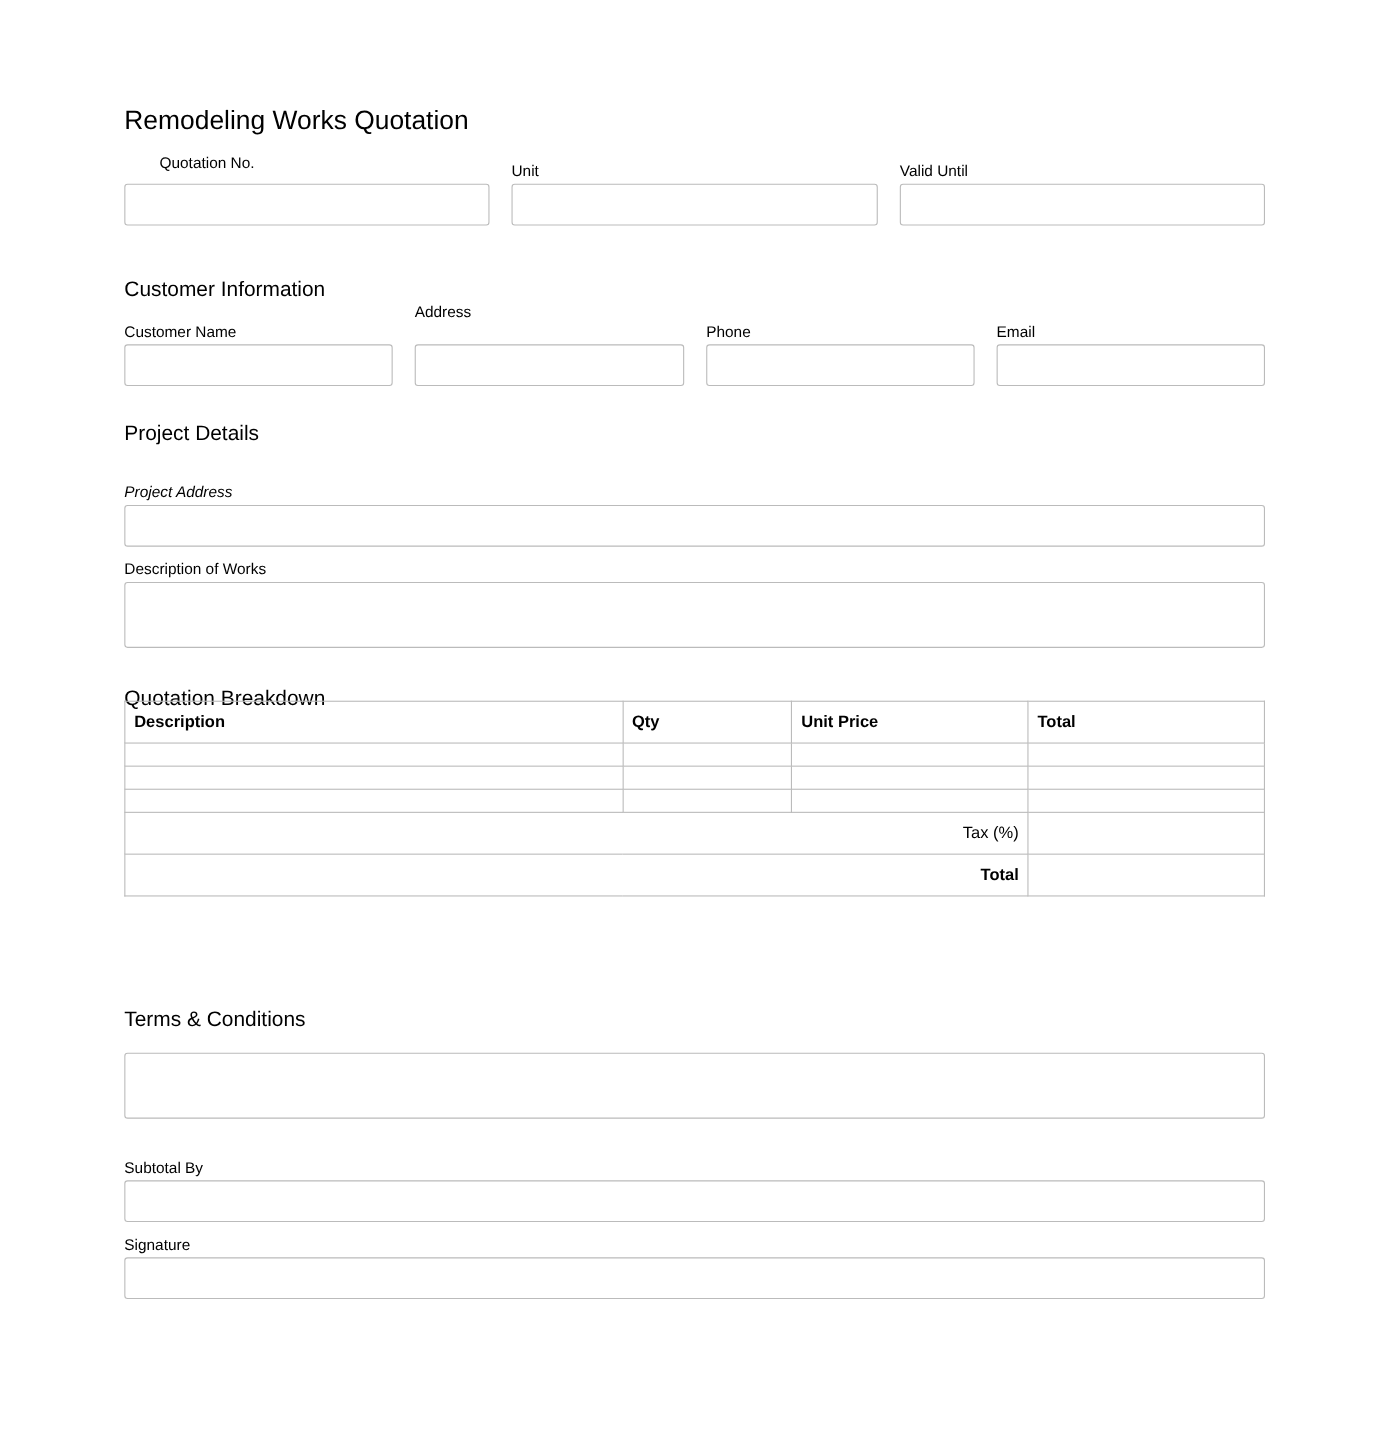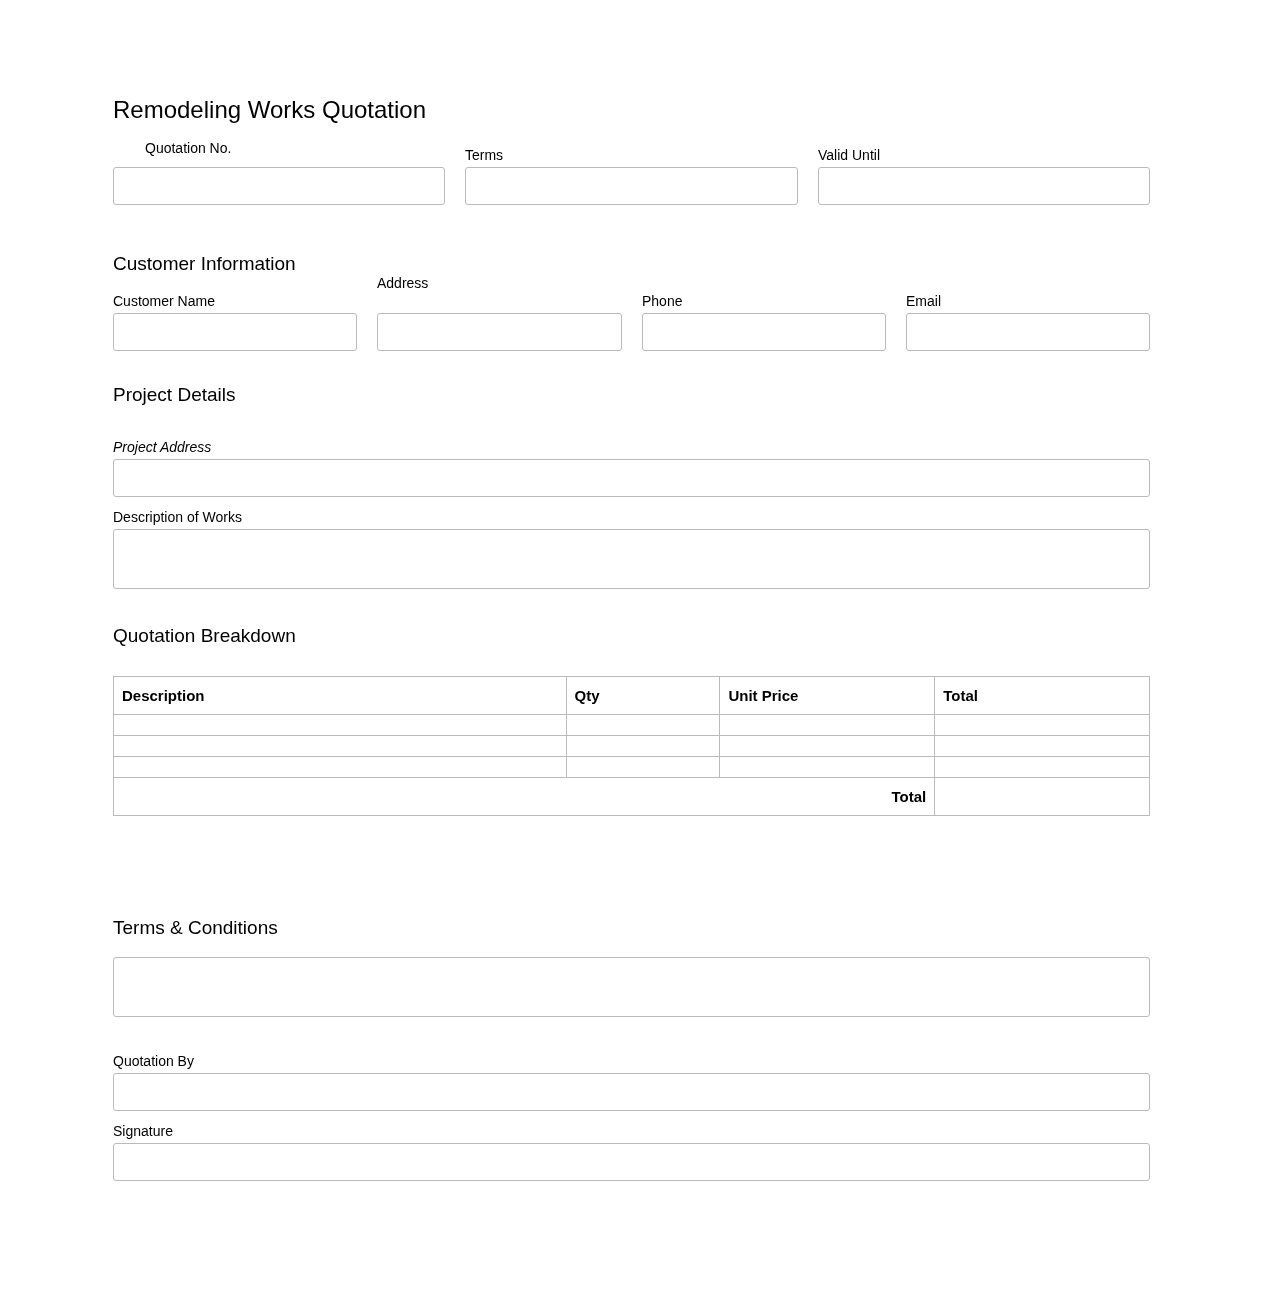--- a/index.html
+++ b/index.html
@@ -50,21 +50,21 @@
       outline: none;
     }
     textarea.input {
       height: 60px;
       resize: none;
       padding: 6px 8px;
     }
     table.breakdown {
       position: absolute;
       left: 0;
-      top: 676px;
+      top: 637px;
       width: 1037px;
       border-collapse: collapse;
       font-size: 15px;
     }
     table.breakdown th,
     table.breakdown td {
       border: 1px solid #bbbbbb;
       padding: 0 8px;
     }
     table.breakdown th {
@@ -82,21 +82,21 @@
 </head>
 <body>
 
 <div class="page">
 
   <h1>Remodeling Works Quotation</h1>
 
   <span class="label" style="left:0; top:140px;margin-left:32px;">Quotation No.</span>
   <input class="input" style="left: 0px; top: 167px; width: 332px;" value="">
 
-  <span class="label" style="left:352px; top:147px;">Terms</span>
+  <span class="label" style="left:352px; top:147px;">Unit</span>
   <input class="input" style="left: 352px; top: 167px; width: 333px;" value="">
 
   <span class="label" style="left:705px; top:147px;">Valid Until</span>
   <input class="input" style="left: 705px; top: 167px; width: 332px;" value="">
 
   <h2 style="top:253px;">Customer Information</h2>
 
   <span class="label" style="left:0; top:293px;">Customer Name</span>
   <input class="input" style="left: 0px; top: 313px; width: 244px;" value="">
 
@@ -147,28 +147,32 @@
         <td class="item"></td>
         <td class="item"></td>
       </tr>
       <tr>
         <td class="item"></td>
         <td class="item"></td>
         <td class="item"></td>
         <td class="item"></td>
       </tr>
       <tr>
+        <td class="sum-label" colspan="3">Tax (%)</td>
+        <td></td>
+      </tr>
+      <tr>
         <td class="sum-label bold" colspan="3">Total</td>
         <td></td>
       </tr>
     </tbody>
   </table>
 
   <h2 style="top:917px;text-align:right;">Terms &amp; Conditions</h2>
   <textarea class="input" style="left: 0px; top: 957px; width: 1037px;"></textarea>
 
-  <span class="label" style="left:0; top:1053px;">Quotation By</span>
+  <span class="label" style="left:0; top:1053px;">Subtotal By</span>
   <input class="input" style="left: 0px; top: 1073px; width: 1037px;" value="">
 
   <span class="label" style="left:0; top:1123px;text-align:right;">Signature</span>
   <input class="input" style="left: 0px; top: 1143px; width: 1037px;" value="">
 
 </div>
 
 </body></html>

